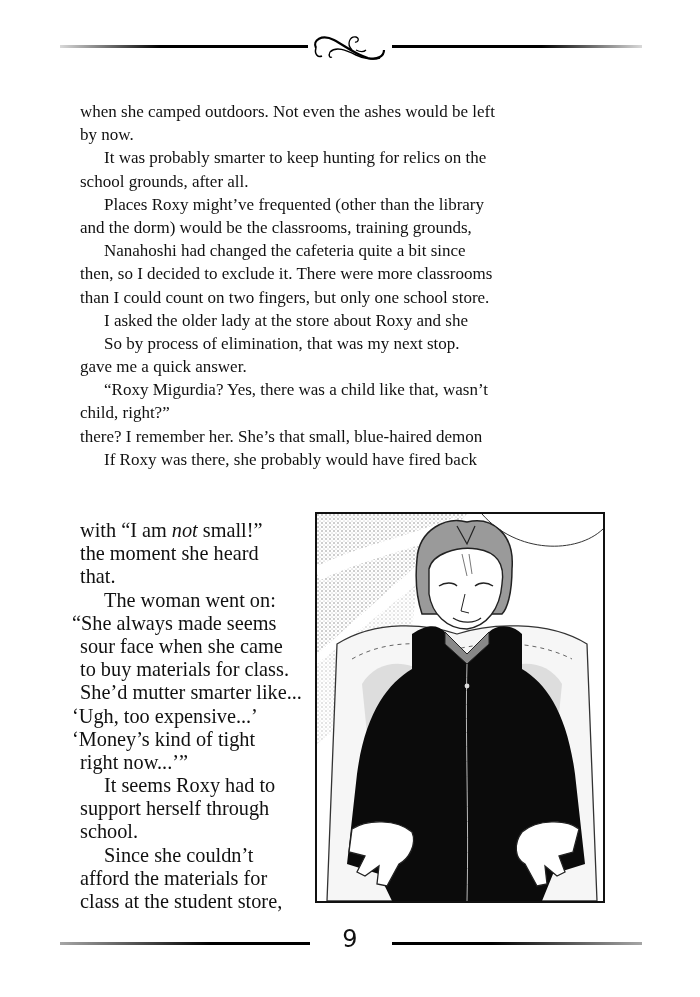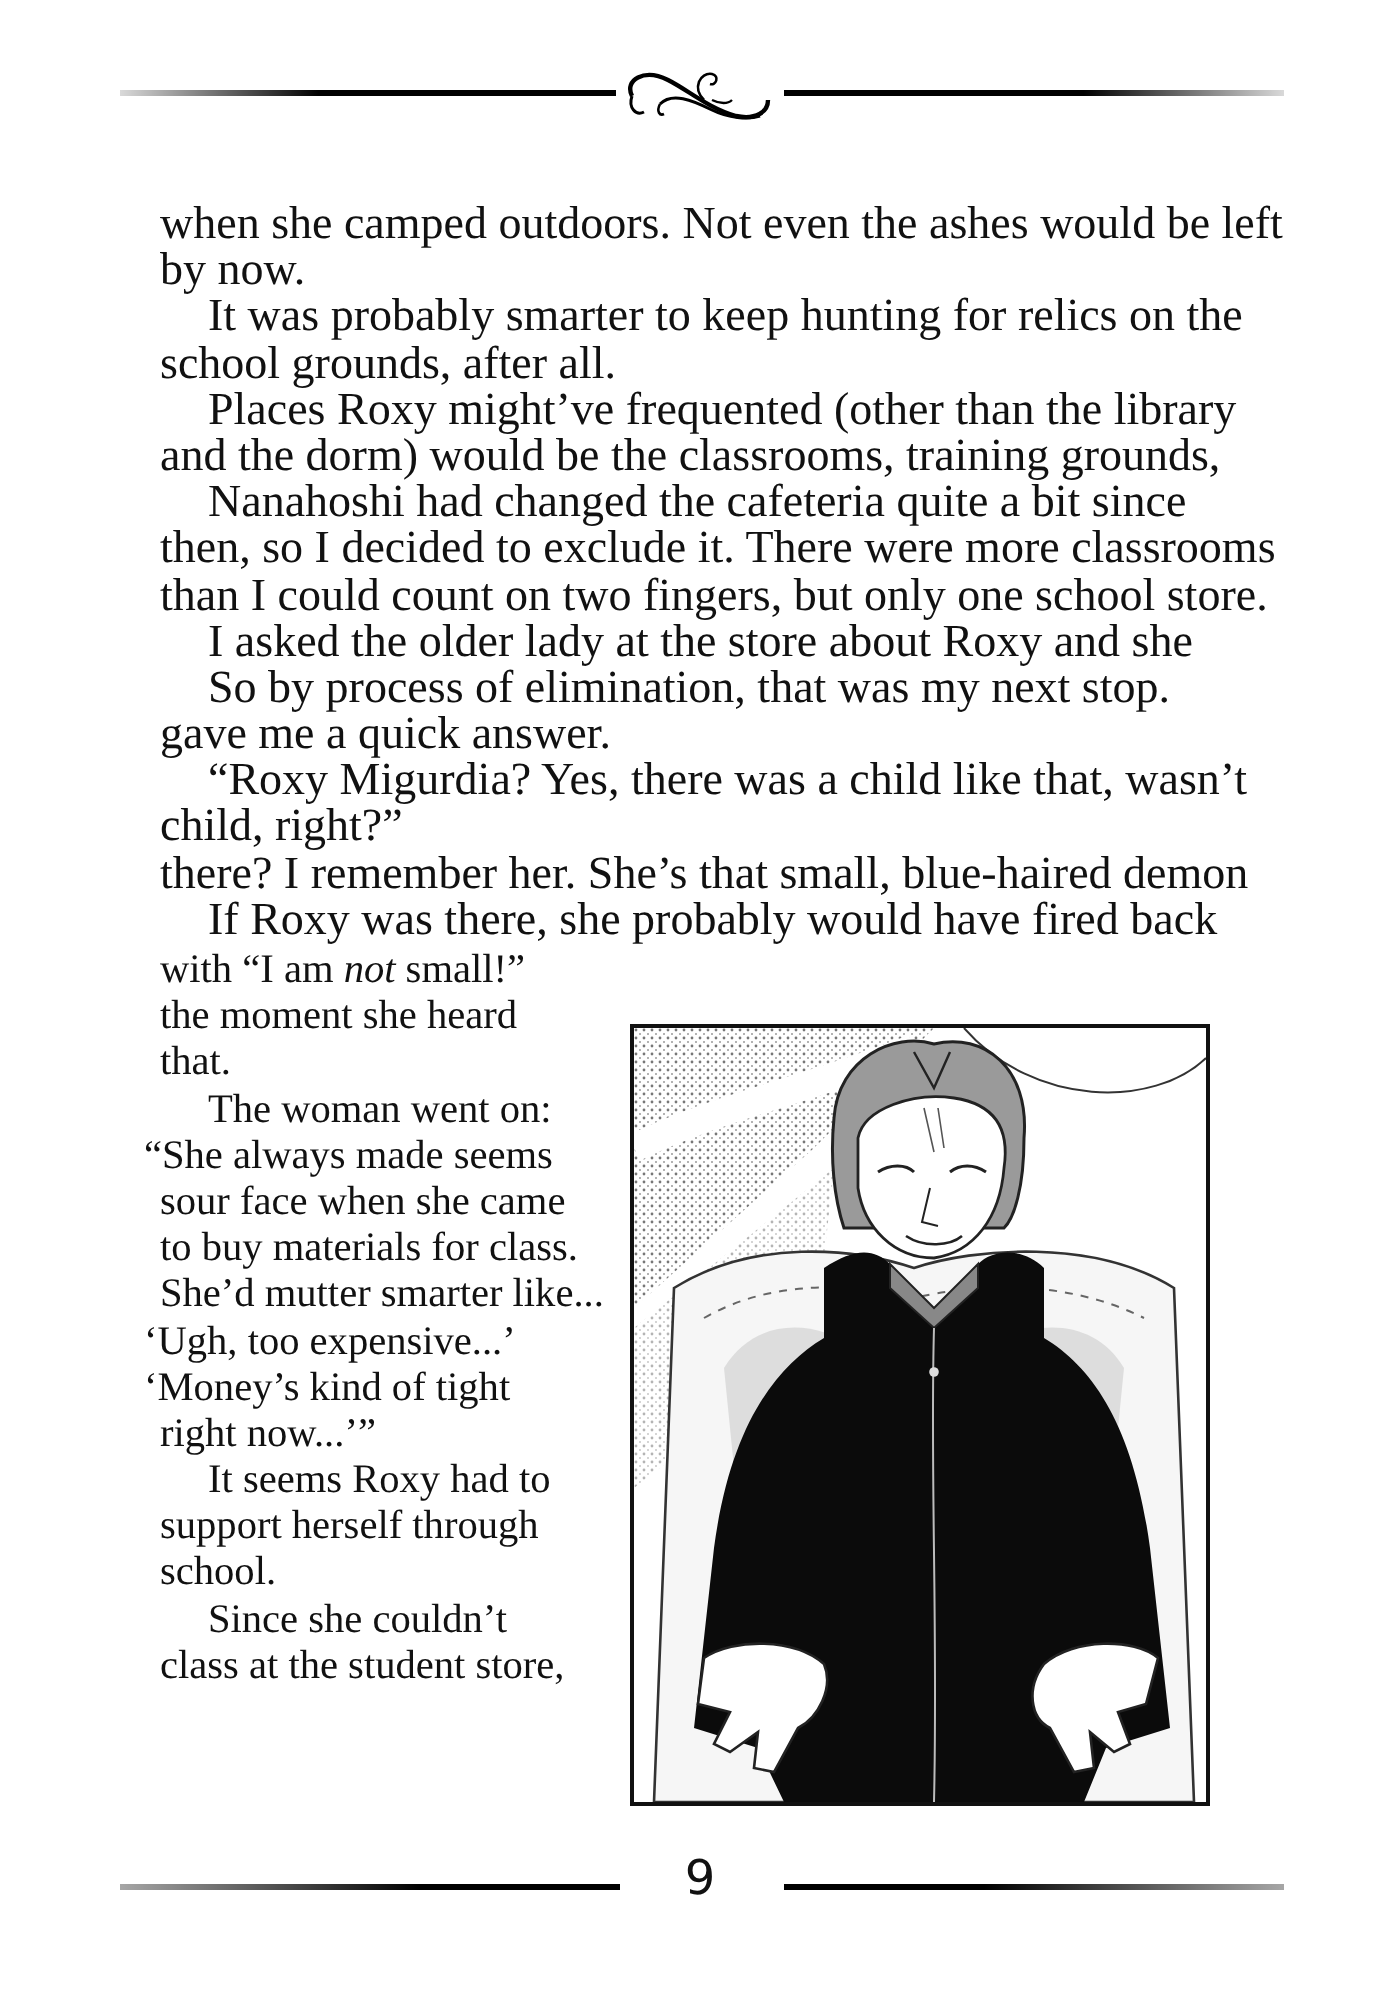--- a/index.html
+++ b/index.html
@@ -5,21 +5,21 @@
     html, body { margin: 0; padding: 0; background: #ffffff; }
     body { width: 700px; height: 997px; position: relative; overflow: hidden; font-family: "Liberation Serif", "DejaVu Serif", serif; color: #111; }
     .rule { position: absolute; height: 3px; }
     .top-left { left: 60px; top: 45px; width: 248px; background: linear-gradient(to right, rgba(0,0,0,0.15), #000 40%, #000); height: 3px; }
     .top-right { left: 392px; top: 45px; width: 250px; background: linear-gradient(to left, rgba(0,0,0,0.15), #000 40%, #000); height: 3px; }
     .flourish { position: absolute; left: 308px; top: 30px; width: 84px; height: 36px; }
     .bot-left { left: 60px; top: 942px; width: 250px; background: linear-gradient(to right, rgba(0,0,0,0.35), #000 60%, #000); height: 3px; }
     .bot-right { left: 392px; top: 942px; width: 250px; background: linear-gradient(to left, rgba(0,0,0,0.35), #000 60%, #000); height: 3px; }
     .page-number { position: absolute; left: 330px; top: 925px; width: 40px; text-align: center; font-family: "DejaVu Sans", sans-serif; font-size: 24px; color: #111; }
 
-    .text { position: absolute; left: 80px; top: 100px; width: 540px; font-size: 23px; line-height: 23.2px; }
+    .text { position: absolute; left: 80px; top: 100px; width: 540px; font-size: 17px; line-height: 23.2px; }
     .line { white-space: nowrap; height: 23.2px; }
     .ind { padding-left: 24px; }
     .narrow { position: absolute; left: 80px; width: 240px; font-size: 20.3px; line-height: 23.2px; }
     .q { margin-left: -8px; }
 
     .figure { position: absolute; left: 315px; top: 512px; width: 286px; height: 387px; border: 2px solid #111; background: #fff; overflow: hidden; }
   </style>
 </head>
 <body>
 
@@ -46,36 +46,37 @@
   <div class="line">than I could count on two fingers, but only one school store.</div>
   <div class="line ind">I asked the older lady at the store about Roxy and she</div>
   <div class="line ind">So by process of elimination, that was my next stop.</div>
   <div class="line">gave me a quick answer.</div>
   <div class="line ind">“Roxy Migurdia? Yes, there was a child like that, wasn’t</div>
   <div class="line">child, right?”</div>
   <div class="line">there? I remember her. She’s that small, blue-haired demon</div>
   <div class="line ind">If Roxy was there, she probably would have fired back</div>
 </div>
 
-<div class="narrow" style="top: 474px;">
+<div class="narrow" style="top: 519px;">
   <div class="line"><span>with “I am </span><em>not</em><span> small!”</span></div>
   <div class="line">the moment she heard</div>
   <div class="line">that.</div>
   <div class="line ind">The woman went on:</div>
   <div class="line q">“She always made seems</div>
   <div class="line">sour face when she came</div>
   <div class="line">to buy materials for class.</div>
   <div class="line">She’d mutter smarter like...</div>
   <div class="line q">‘Ugh, too expensive...’</div>
   <div class="line q">‘Money’s kind of tight</div>
   <div class="line">right now...’”</div>
   <div class="line ind">It seems Roxy had to</div>
   <div class="line">support herself through</div>
   <div class="line">school.</div>
   <div class="line ind">Since she couldn’t</div>
+  <div class="line">afford the materials for</div>
   <div class="line">class at the student store,</div>
 </div>
 
 <div class="figure">
   <svg width="286" height="387" viewBox="0 0 286 387">
     <defs>
       <pattern id="dots" width="4" height="4" patternUnits="userSpaceOnUse">
         <circle cx="1" cy="1" r="0.7" fill="#777"></circle>
         <circle cx="3" cy="3" r="0.5" fill="#999"></circle>
       </pattern>

